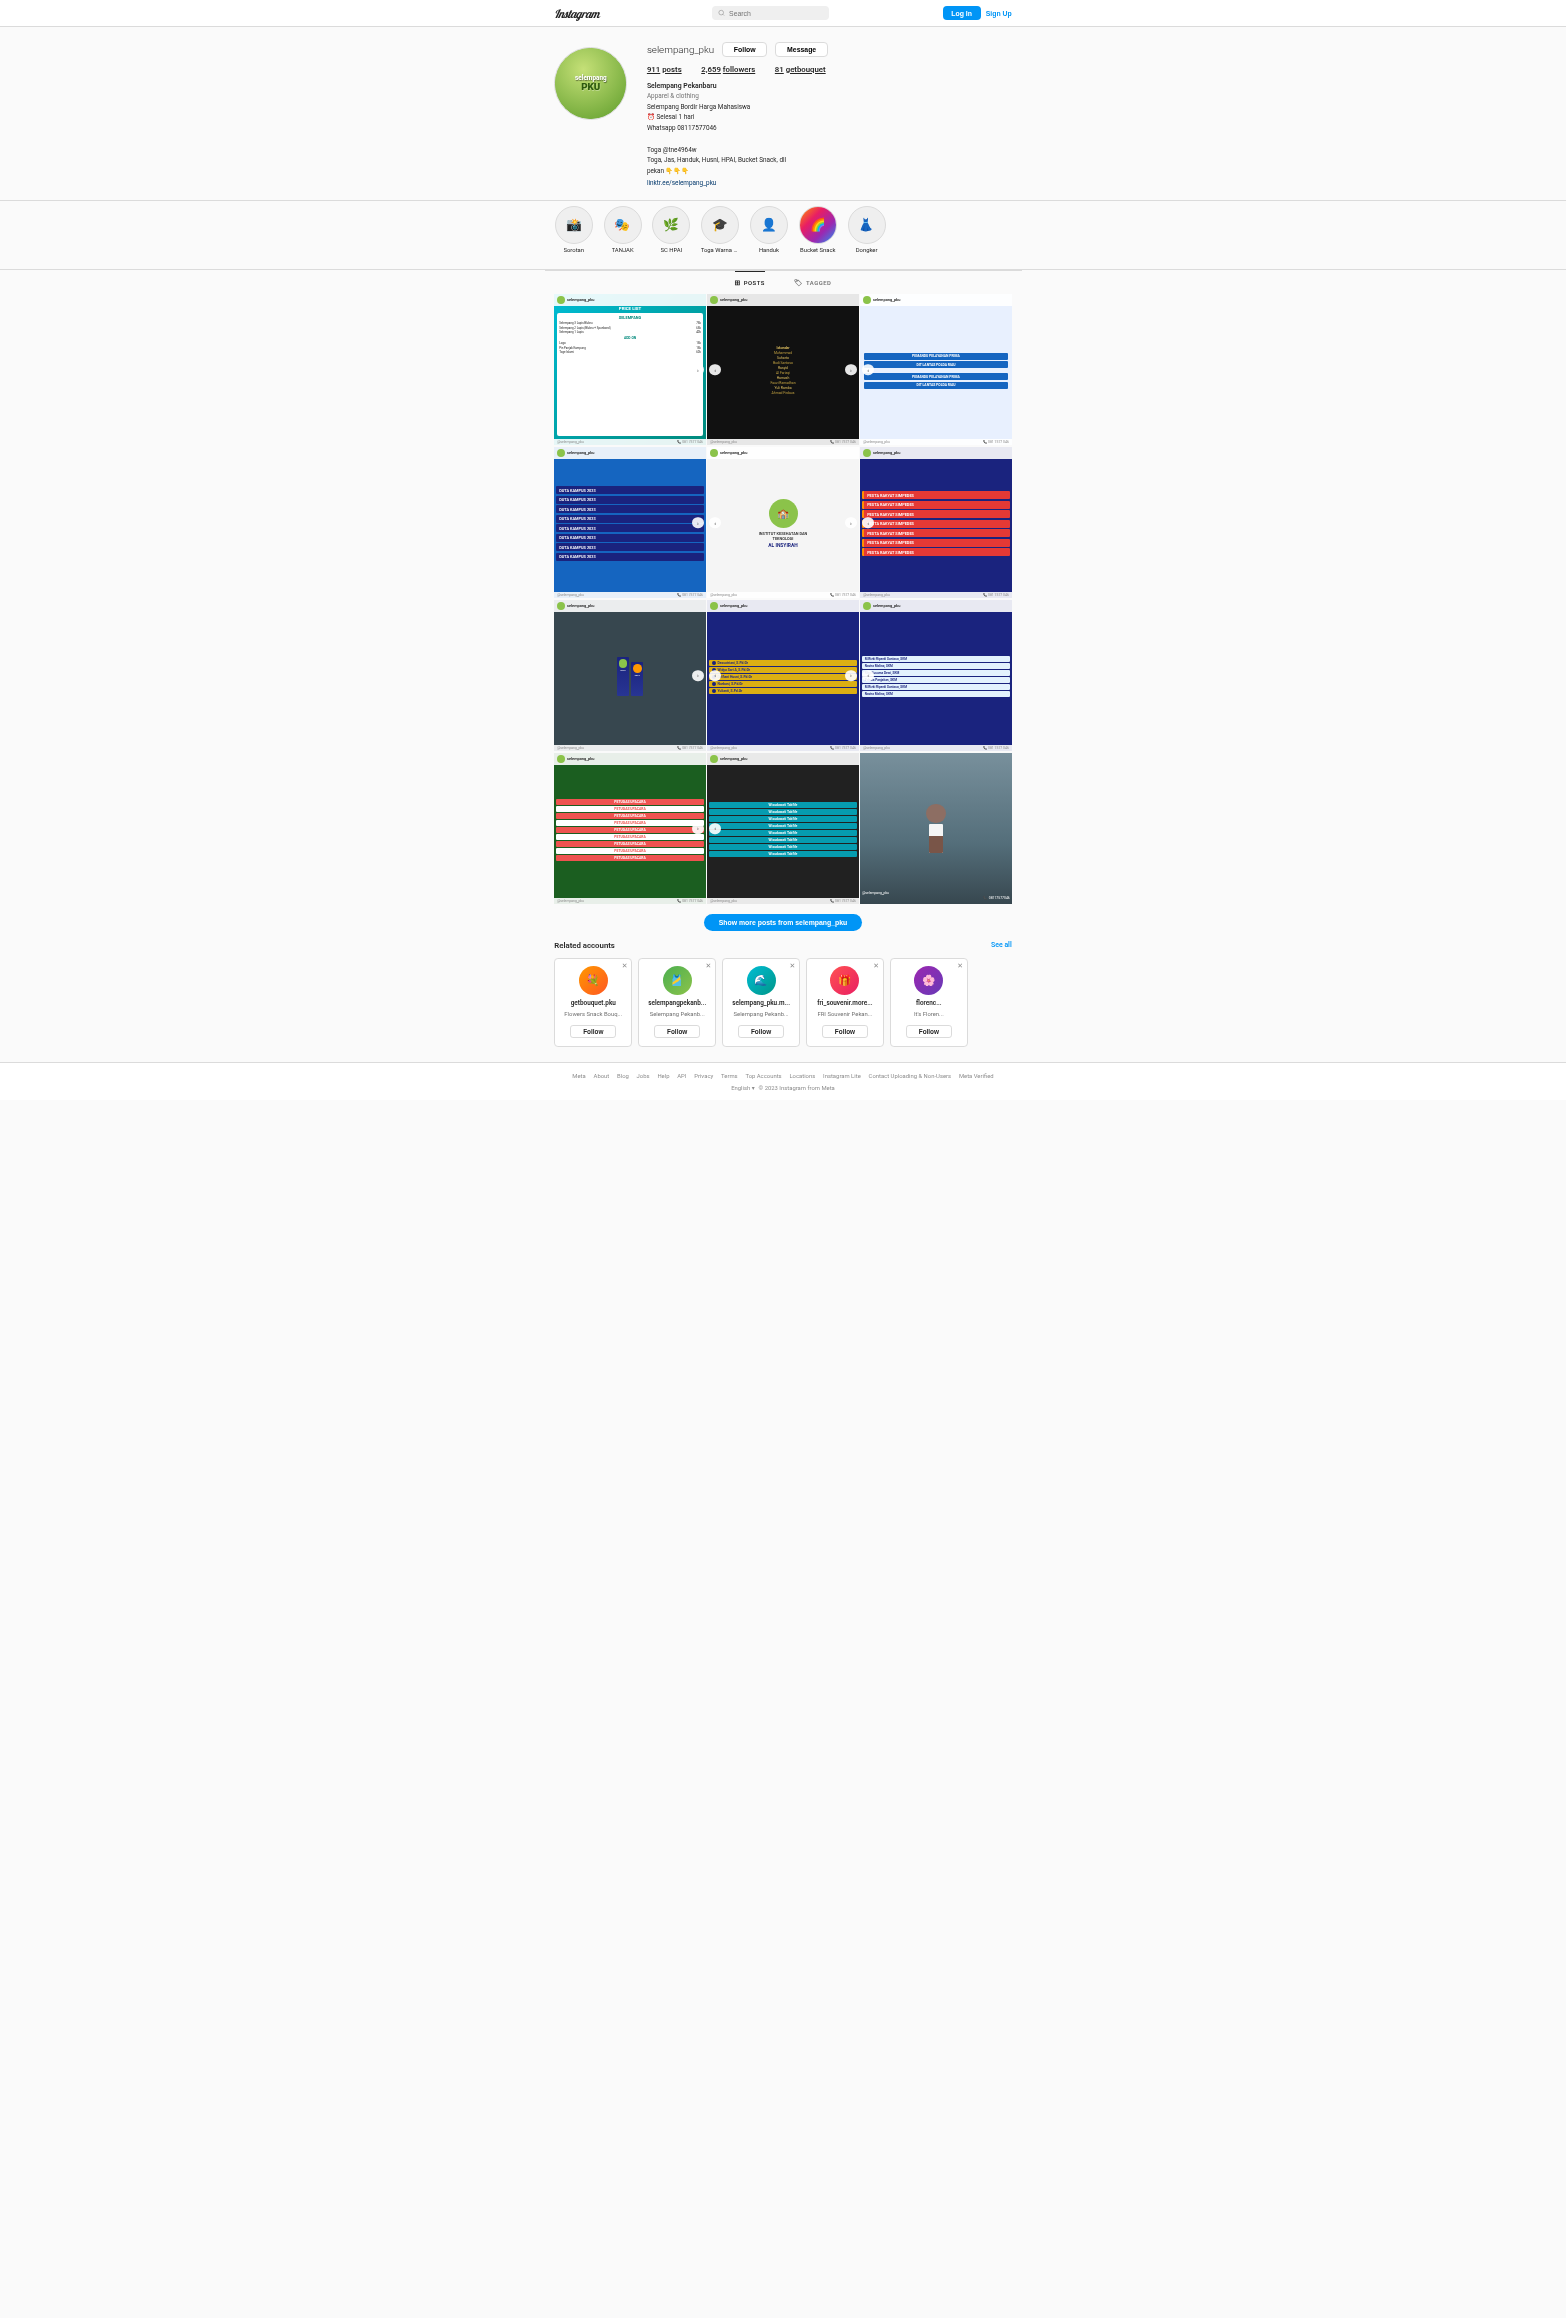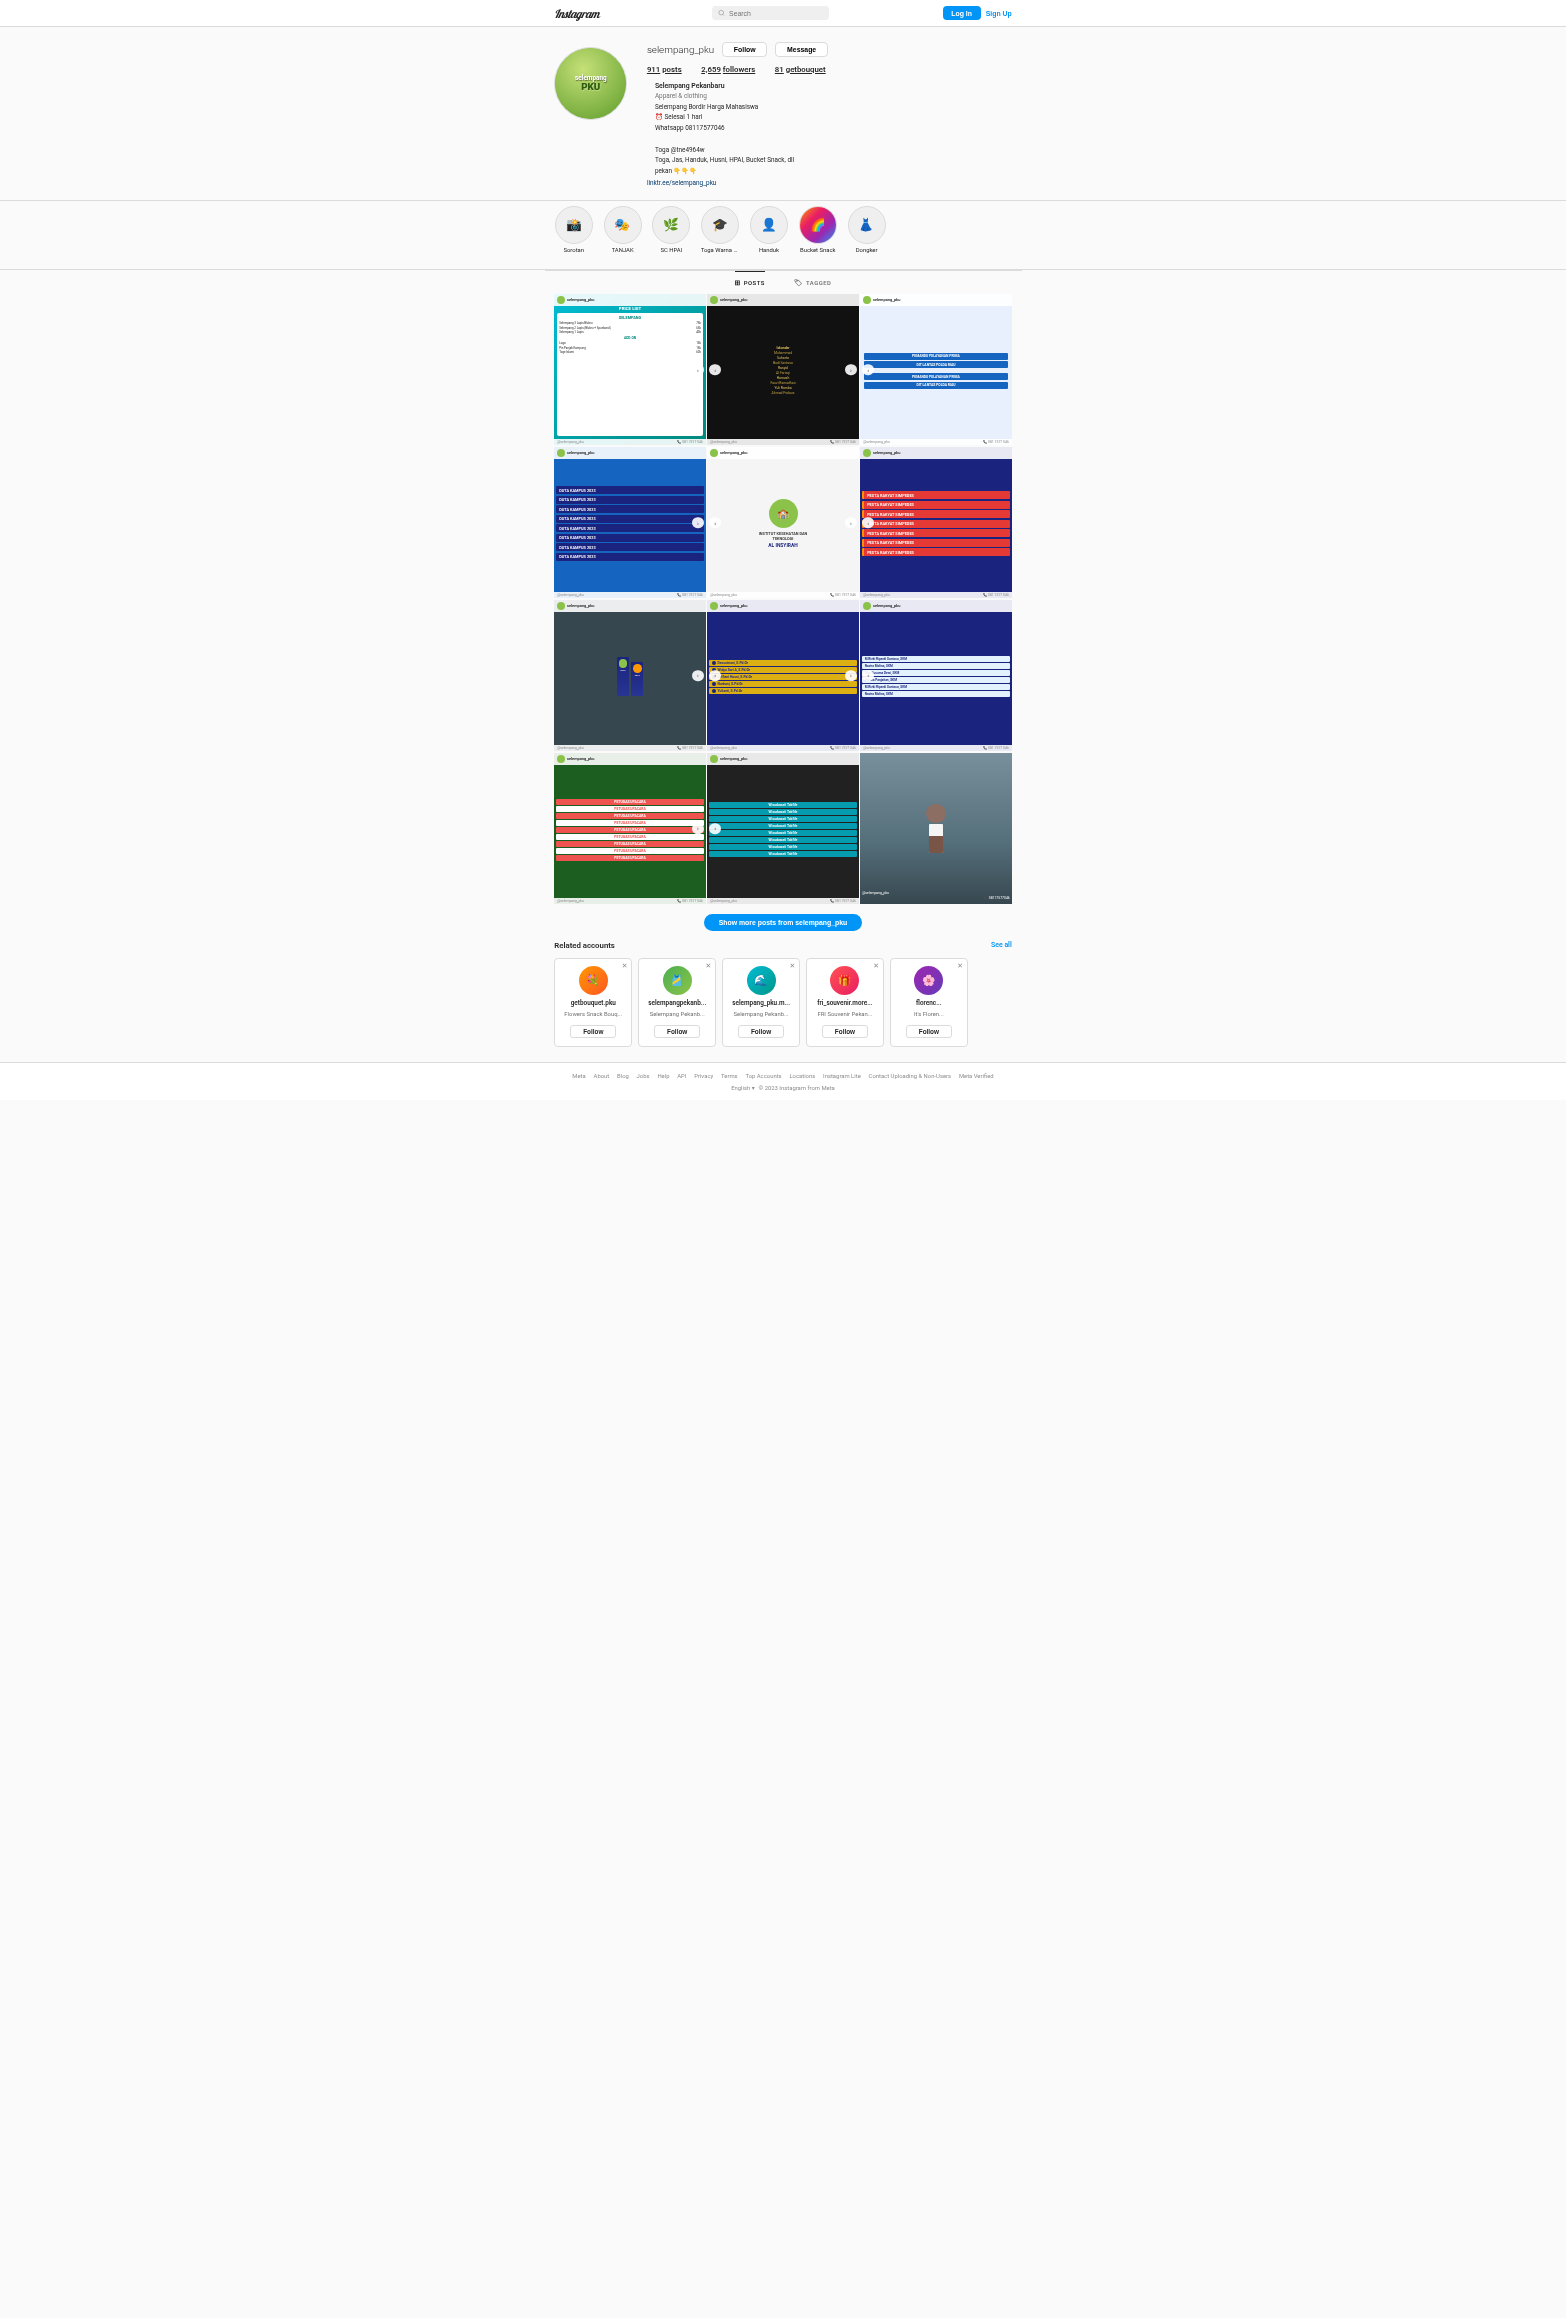--- a/index.html
+++ b/index.html
@@ -25,21 +25,21 @@
     .username { font-size: 9.8px; font-weight: 300; }
     .btn-follow { background: #fff; border: 0.5px solid #dbdbdb; border-radius: 3.9px; padding: 2.9px 10.8px; font-weight: 600; font-size: 6.9px; cursor: pointer; }
     .btn-message { background: #fff; border: 0.5px solid #dbdbdb; border-radius: 3.9px; padding: 2.9px 10.8px; font-weight: 600; font-size: 6.9px; cursor: pointer; }
     .stats { display: flex; gap: 19.6px; margin-bottom: 6.9px; }
     .stat { font-size: 7.8px; }
     .stat span { font-weight: 600; text-decoration: underline; }
     .bio { line-height: 1.5; }
     .bio .display-name { font-weight: 600; font-size: 6.9px; }
     .bio .category { color: #737373; font-size: 6.4px; }
     .bio .link { color: #00376b; text-decoration: none; font-size: 6.4px; }
-    .bio p { font-size: 6.4px; margin: 1px 8px; }
+    .bio p { font-size: 6.4px; margin: 1px 0; }
 
     
     .highlights { max-width: 477px; margin: 0 auto 11.7px; padding: 0 9.8px; }
     .highlights-scroll { display: flex; gap: 9.8px; overflow-x: auto; padding: 4.9px 0; }
     .highlight-item { display: flex; flex-direction: column; align-items: center; gap: 2.9px; cursor: pointer; min-width: 39px; }
     .highlight-circle { width: 38px; height: 38px; border-radius: 50%; border: 1px solid #dbdbdb; display: flex; align-items: center; justify-content: center; overflow: hidden; background: #efefef; }
     .highlight-circle-inner { width: 100%; height: 100%; display: flex; align-items: center; justify-content: center; font-size: 12.7px; }
     .highlight-label { font-size: 5.9px; color: #262626; text-align: center; max-width: 39px; overflow: hidden; text-overflow: ellipsis; white-space: nowrap; }
 
     

